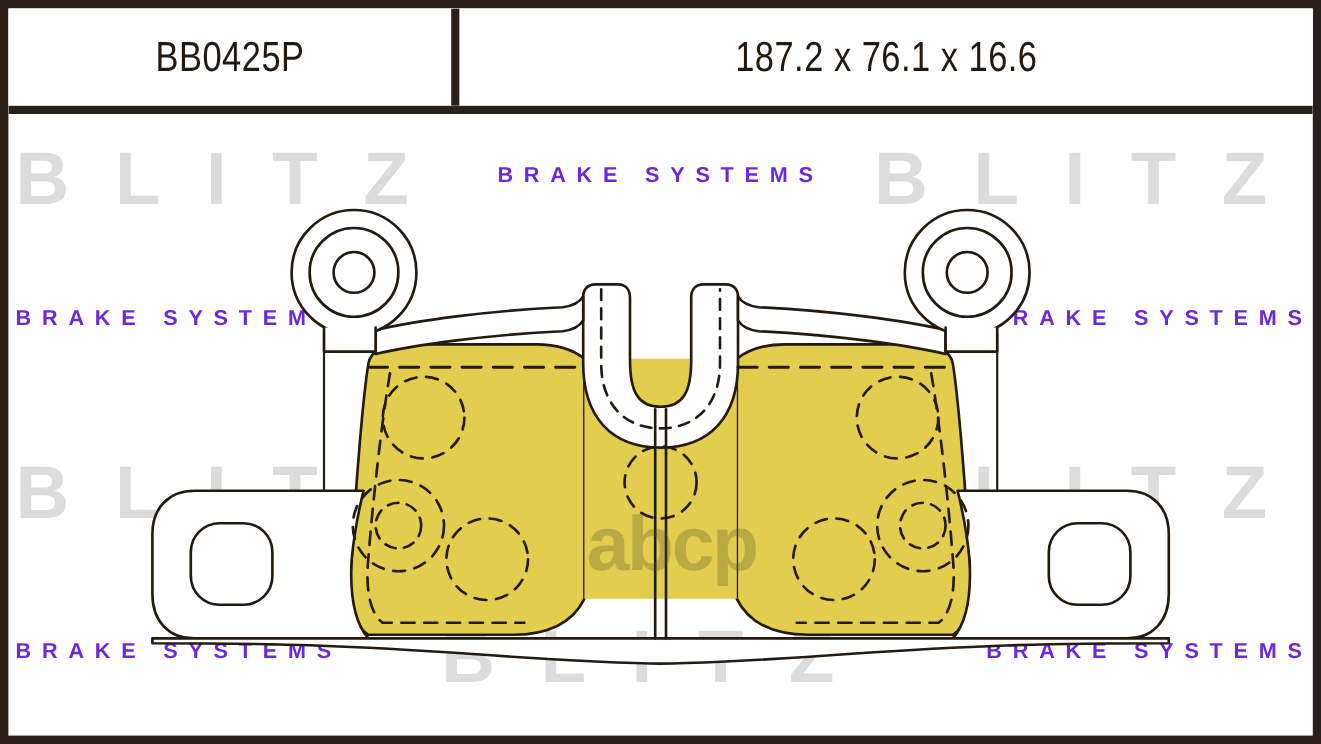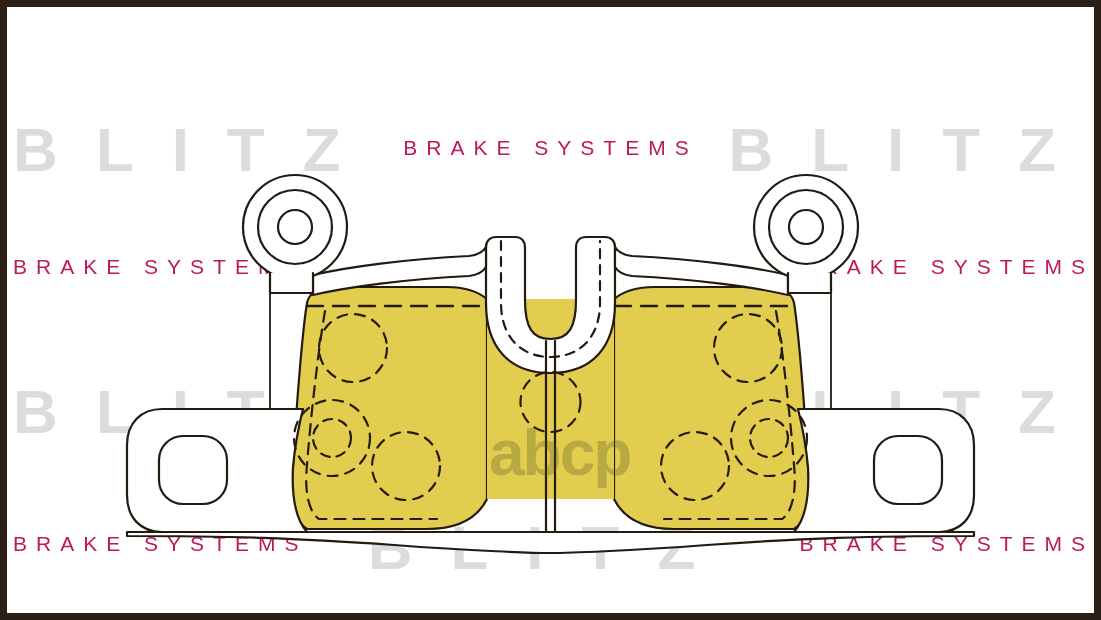--- a/index.html
+++ b/index.html
@@ -76,24 +76,25 @@
     line-height: 1;
   }
   .wm-big {
     color: #dcdcdc;
     font-size: 62px;
     font-weight: bold;
     letter-spacing: 38px;
     font-family: "Liberation Sans", sans-serif;
   }
   .wm-small {
-    color: #be185d;
-    font-size: 21px;
+    color: #6d28d9;
+    font-size: 18px;
     letter-spacing: 9px;
     font-family: "Liberation Sans", sans-serif;
+    font-weight: bold;
   }
   .wm-pad-l { padding-left: 6px; }
   .wm-pad-r { padding-right: 0px; }
   
   #drawing-layer {
     position: absolute;
     left: 0;
     top: 88px;
     width: 1087px;
     height: 518px;
@@ -113,20 +114,28 @@
     font-family: "Liberation Sans", sans-serif;
     line-height: 1;
     pointer-events: none;
   }
 </style>
 </head>
 <body>
 
 <div id="sheet">
 
+  <div id="header-row">
+    <div class="hdr-cell" id="hdr-part">
+      <span class="hdr-text">BB0425P</span>
+    </div>
+    <div class="hdr-cell" id="hdr-dims">
+      <span class="hdr-text">187.2 x 76.1 x 16.6</span>
+    </div>
+  </div>
 
   <div id="watermark-layer">
     <div class="wm-row wm-big" style="top:24px;">
       <span class="wm-pad-l">BLITZ</span>
       <span class="wm-pad-r">BLITZ</span>
     </div>
     <div class="wm-row wm-small" style="top:161px;">
       <span class="wm-pad-l">BRAKE SYSTEMS</span>
       <span class="wm-pad-r">BRAKE SYSTEMS</span>
     </div>

